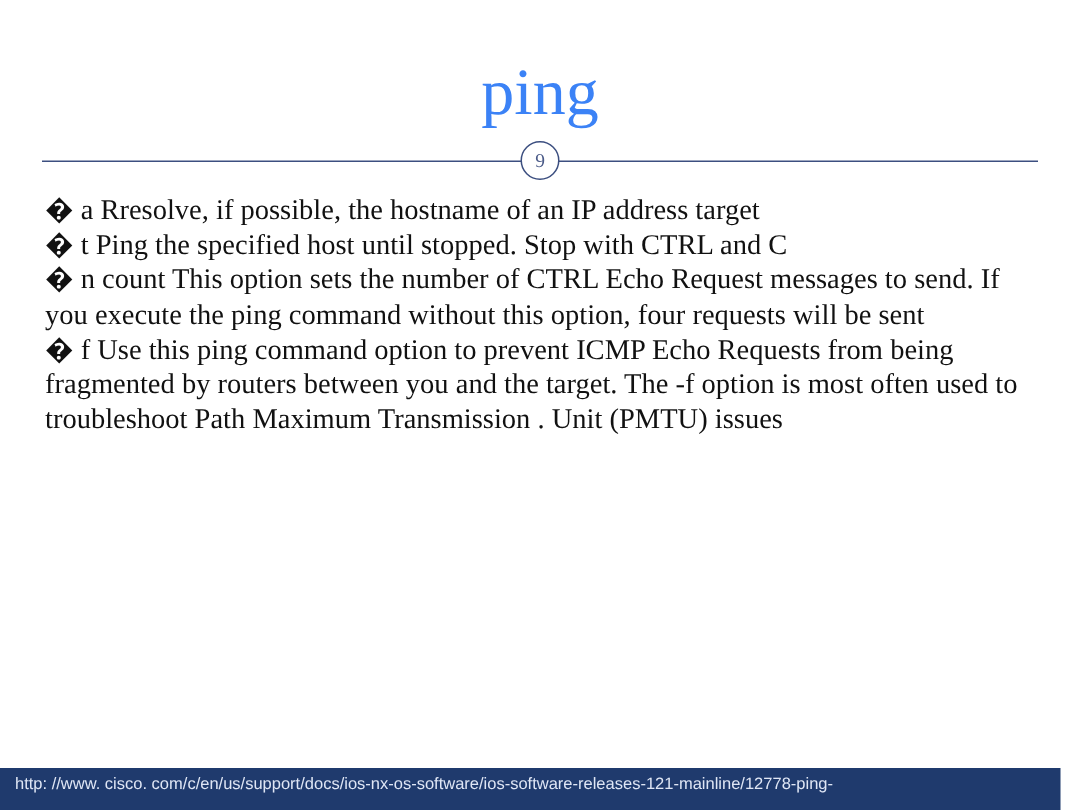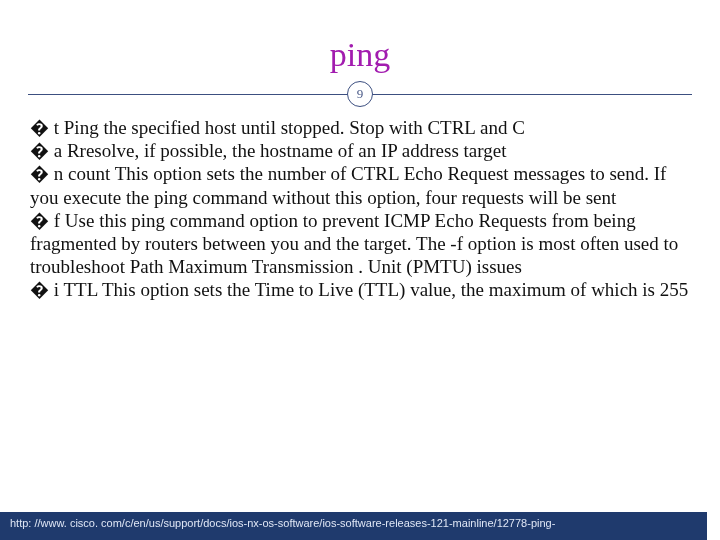--- a/index.html
+++ b/index.html
@@ -14,22 +14,22 @@
   .slide {
     width: 100%;
     height: 100%;
     position: relative;
   }
   .title-row {
     padding-top: 36px;
     text-align: center;
   }
   .title {
-    font-size: 34px;
-    color: #a21caf;
+    font-size: 44px;
+    color: #3b82f6;
     font-weight: 400;
   }
   .divider-row {
     position: relative;
     height: 28px;
     margin-top: 6px;
   }
   .divider-line {
     position: absolute;
     top: 50%;
@@ -90,24 +90,23 @@
   <div class="title-row">
     <div class="title">ping</div>
   </div>
 
   <div class="divider-row">
     <div class="divider-line"></div>
     <div class="page-badge">9</div>
   </div>
 
   <div class="content">
+    <div class="bullet-item"><span class="bullet-flag">� a </span><span>Rresolve, if possible, the hostname of an IP address target</span></div>
     <div class="bullet-item"><span class="bullet-flag">� t </span><span>Ping the specified host until stopped. Stop with CTRL and C</span></div>
-    <div class="bullet-item"><span class="bullet-flag">� a </span><span>Rresolve, if possible, the hostname of an IP address target</span></div>
     <div class="bullet-item"><span class="bullet-flag">� n </span><span>count This option sets the number of CTRL Echo Request messages to send. If you execute the ping command without this option, four requests will be sent</span></div>
     <div class="bullet-item"><span class="bullet-flag">� f </span><span>Use this ping command option to prevent ICMP Echo Requests from being fragmented by routers between you and the target. The -f option is most often used to troubleshoot Path Maximum Transmission . Unit (PMTU) issues</span></div>
-    <div class="bullet-item"><span class="bullet-flag">� i </span><span>TTL This option sets the Time to Live (TTL) value, the maximum of which is 255</span></div>
   </div>
 
   <div class="footer">
     <span>http: //www. cisco. com/c/en/us/support/docs/ios-nx-os-software/ios-software-releases-121-mainline/12778-ping-</span>
   </div>
 
 </div>
 
 </body></html>

